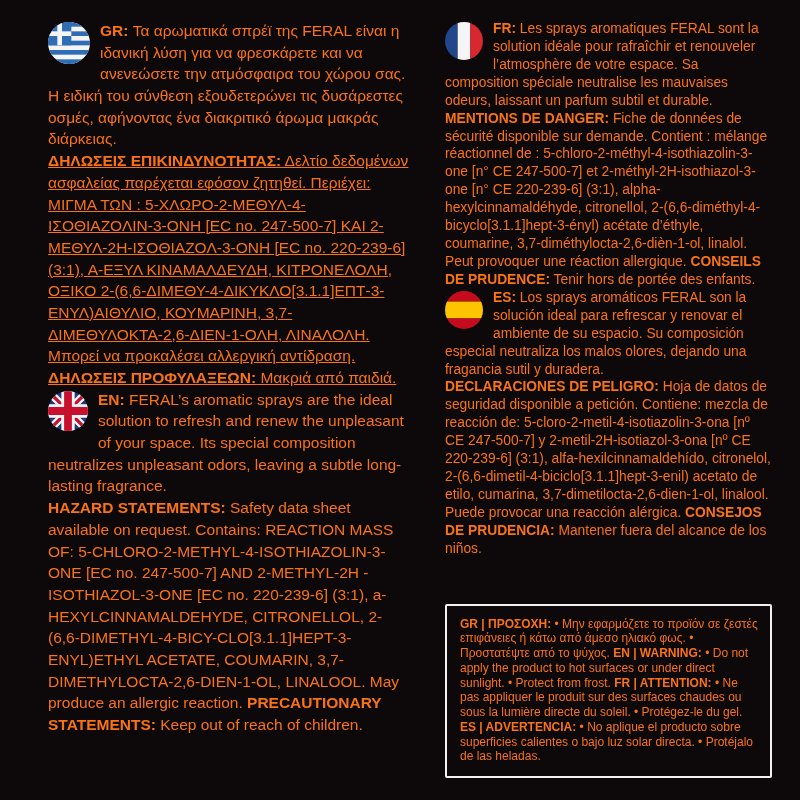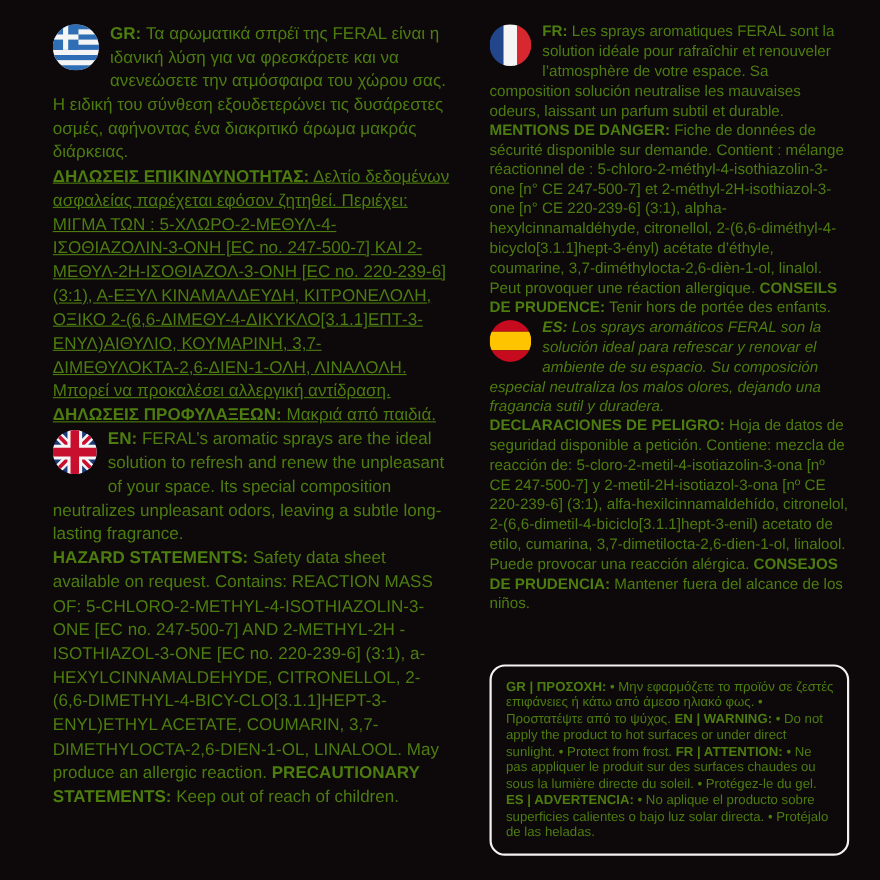--- a/index.html
+++ b/index.html
@@ -1,42 +1,42 @@
 <!DOCTYPE html>
 <html><head>
 <meta charset="utf-8">
 <style>
   html,body { margin:0; padding:0; background:#0d090b; }
   .label {
     position:relative; box-sizing:border-box;
     width:800px; height:800px;
-    background:#0d090b; color:#4d7c0f;
+    background:#0d090b; color:#f97316;
     font-family:"Liberation Sans", sans-serif;
     display:flex; gap:34px;
     padding:20px 28px 8px 48px;
     overflow:hidden;
     justify-content:space-between;
   }
   .col { flex:none; }
   .col-left  { width:363px; font-size:15.5px; line-height:1.4; }
   .col-right { width:327px; font-size:13.8px; line-height:1.3; }
   p.para { margin:0; overflow-wrap:break-word; }
   .b { font-weight:bold; }
   .flag { float:left; margin:2px 10px 4px 0; line-height:0; }
   .flag svg { display:block; }
   .mb-gr-intro   { margin-bottom:23px; }
   .mb-gr-hazard  { margin-bottom:36px;text-decoration:underline; }
   .mb-en-intro   { margin-bottom:21px; }
   .mb-fr-intro   { margin-bottom:14px; }
   .mb-fr-hazard  { margin-bottom:26px; }
-  .mb-es-intro   { margin-bottom:15px;font-style:italic; }
+  .mb-es-intro   { margin-bottom:15px; }
   .mb-es-hazard  { margin-bottom:0; }
   .warning-box {
     margin-top:46px;
-    border:2px solid #f4f1f1; border-radius:14px;
+    border:2px solid #f4f1f1; border-radius:2px;
     padding:11px 11px 12px 13px;
     font-size:12px; line-height:1.23;
   }
 </style>
 </head>
 <body>
 
 <div class="label">
 
   <div class="col col-left">
@@ -99,21 +99,21 @@
                 <circle cx="18" cy="18" r="18"></circle>
               </clipPath>
             </defs>
           <g clip-path="url(#cfr)">
             <rect x="0" y="0" width="12" height="36" fill="#21468b"></rect>
             <rect x="12" y="0" width="12" height="36" fill="#f5f5f5"></rect>
             <rect x="24" y="0" width="12" height="36" fill="#d7282f"></rect>
           </g>
         </svg>
       </span>
-    <span class="b">FR:</span><span> Les sprays aromatiques FERAL sont la solution idéale pour rafraîchir et renouveler l’atmosphère de votre espace. Sa composition solución neutralise les mauvaises odeurs, laissant un parfum subtil et durable.</span></p>
+    <span class="b">FR:</span><span> Les sprays aromatiques FERAL sont la solution idéale pour rafraîchir et renouveler l’atmosphère de votre espace. Sa composition spéciale neutralise les mauvaises odeurs, laissant un parfum subtil et durable.</span></p>
 
     <p class="para mb-fr-hazard"><span class="b">MENTIONS DE DANGER:</span><span> Fiche de données de sécurité disponible sur demande. Contient : mélange réactionnel de : 5-chloro-2-méthyl-4-isothiazolin-3-one [n° CE 247-500-7] et 2-méthyl-2H-isothiazol-3-one [n° CE 220-239-6] (3:1), alpha-hexylcinnamaldéhyde, citronellol, 2-(6,6-diméthyl-4-bicyclo[3.1.1]hept-3-ényl) acétate d’éthyle, coumarine, 3,7-diméthylocta-2,6-dièn-1-ol, linalol. Peut provoquer une réaction allergique. </span><span class="b">CONSEILS DE PRUDENCE:</span><span> Tenir hors de portée des enfants.</span></p>
 
     <p class="para mb-es-intro">
       <span class="flag">
         <svg width="38" height="38" viewBox="0 0 36 36">
           <defs>
               <clipPath id="ces">
                 <circle cx="18" cy="18" r="18"></circle>
               </clipPath>

